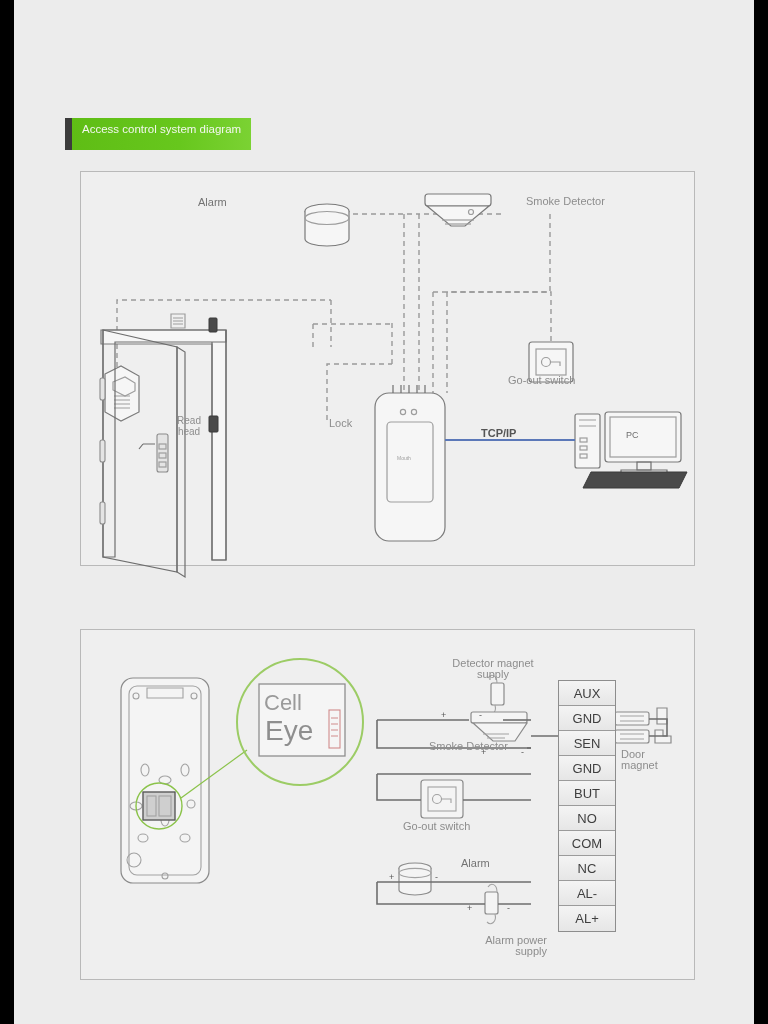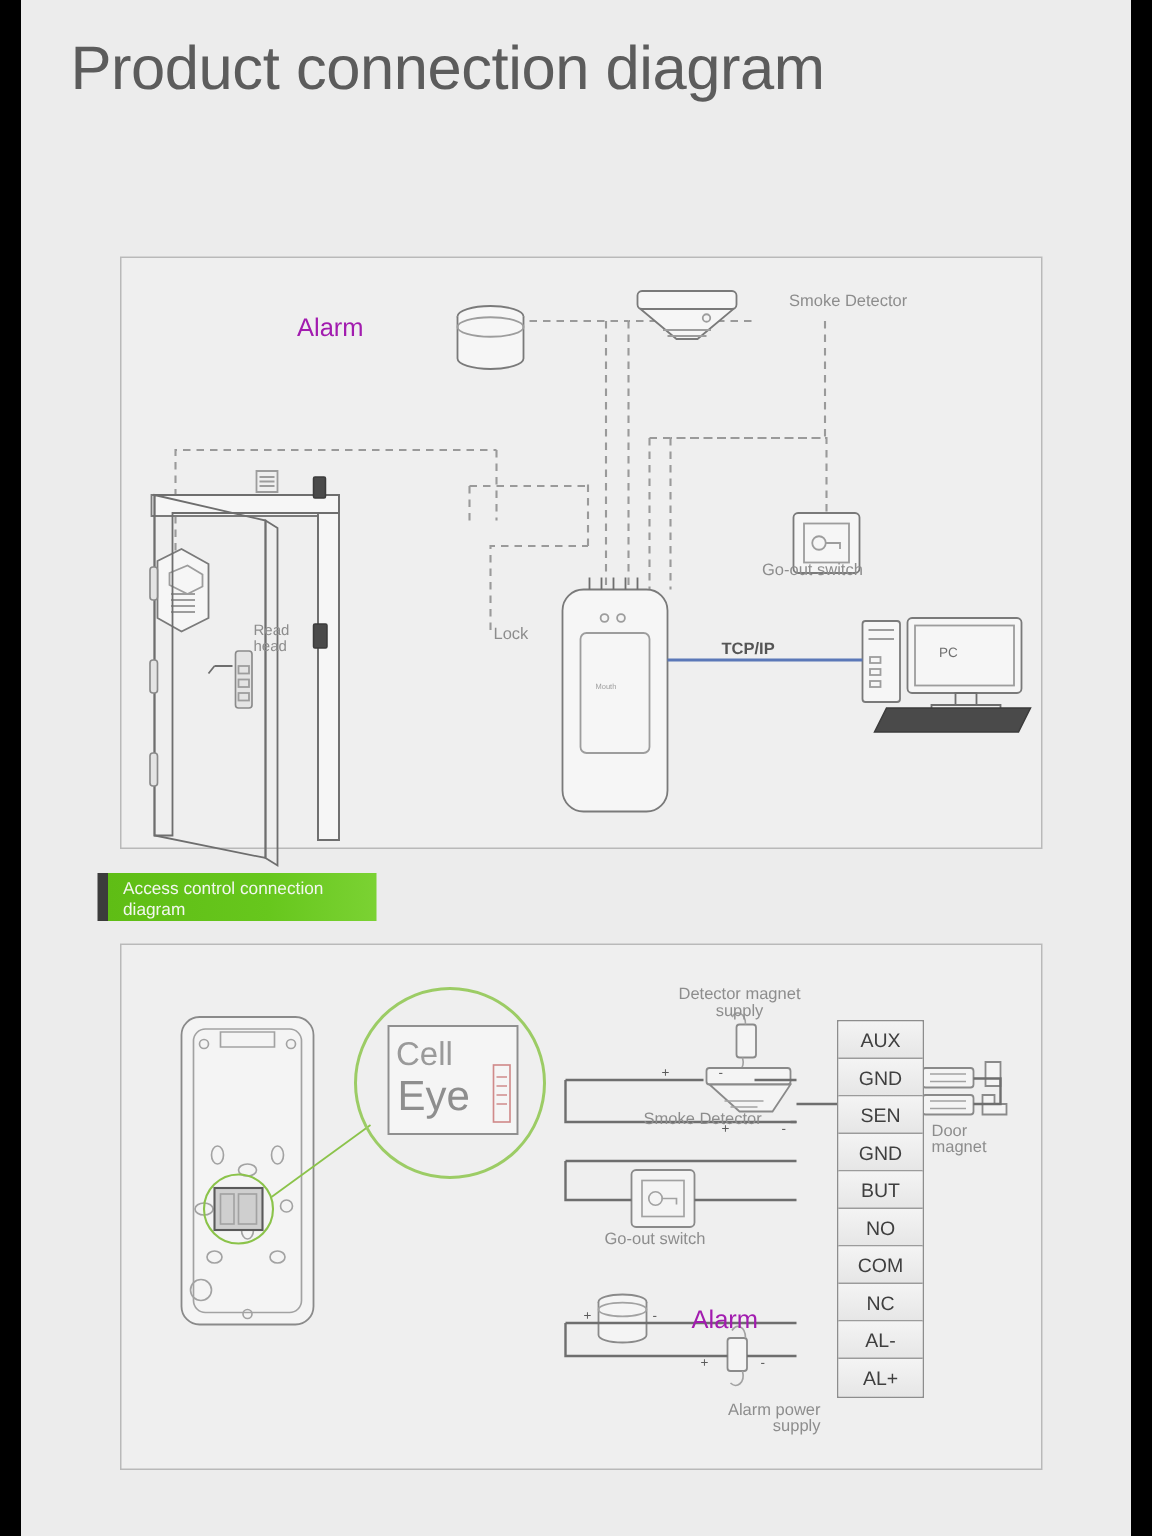--- a/index.html
+++ b/index.html
@@ -51,21 +51,21 @@
     border: 1px solid #b9b9b9;
     box-sizing: border-box;
   }
   .lbl {
     position: absolute;
     color: #8d8d8d;
     font-size: 10px;
     line-height: 11px;
     white-space: pre-line;
   }
-  .lbl.big   { font-size: 17px; color: #a21caf; margin-top: 16px; }
+  .lbl.big   { font-size: 11px; color: #737373; }
   .lbl.mid   { font-size: 11px; }
   .lbl.bold  { font-weight: bold; color: #555; font-size: 11px; }
 
   
   .terminals {
     position: absolute;
     width: 58px;
     border: 1px solid #8d8d8d;
     background: #eeeeee;
     box-sizing: border-box;
@@ -84,22 +84,24 @@
   .terminals .term:last-child { border-bottom: none; }
 
   
   svg { display: block; overflow: visible; }
 </style>
 </head>
 <body>
 
 <div id="page">
 
-  <div class="page-title">Product connection diagram</div>
-
+
+  <div class="badge" style="left:51px; top:118px; width:186px;">
+    <span class="badge-label">Access control system diagram</span>
+  </div>
 
   <div class="panel" style="left:66px; top:171px; width:615px; height:395px;">
 
     <svg width="613" height="393" viewBox="0 0 613 393">
       <defs>
         <style>
           .ln   { fill:none; stroke:#6e6e6e; stroke-width:1.2; }
           .lnl  { fill:none; stroke:#9d9d9d; stroke-width:1.2; }
           .dsh  { fill:none; stroke:#9a9a9a; stroke-width:1.4; stroke-dasharray:5,4; }
           .fl   { fill:#f6f6f6; stroke:#7a7a7a; stroke-width:1.2; }
@@ -207,32 +209,29 @@
         <path class="ln" d="M540,298 h46 v4 h-46 Z" fill="#e0e0e0"></path>
 
         <path class="fldk" d="M510,300 h96 l-8,16 h-96 Z" fill="#4d4d4d"></path>
       </g>
 
       <line x1="364" y1="268" x2="494" y2="268" stroke="#5b78b8" stroke-width="2"></line>
     </svg>
 
     <div class="lbl big" style="left:117px; top:25px;">Alarm</div>
     <div class="lbl mid" style="left:445px; top:24px;">Smoke Detector</div>
-    <div class="lbl" style="left:88px; top:243px; width:40px;">Read
+    <div class="lbl" style="left:88px; top:243px; text-align:center; width:40px;">Read
 head</div>
     <div class="lbl mid" style="left:248px; top:246px;">Lock</div>
     <div class="lbl mid" style="left:427px; top:203px;">Go-out switch</div>
     <div class="lbl bold" style="left:400px; top:256px;text-align:center;">TCP/IP</div>
     <div class="lbl" style="left:545px; top:258px; font-size:9px; color:#6f6f6f;">PC</div>
     <div class="lbl" style="left:316px; top:281px; font-size:5px; color:#a0a0a0;">Mouth</div>
   </div>
 
-  <div class="badge two-line" style="left:51px; top:582px; width:186px;">
-    <span class="badge-label">Access control connection diagram</span>
-  </div>
 
   <div class="panel" style="left:66px; top:629px; width:615px; height:351px;">
 
     <svg width="613" height="349" viewBox="0 0 613 349">
       <defs>
         <style>
           .c-ln  { fill:none; stroke:#6e6e6e; stroke-width:1.6; }
           .c-lnl { fill:none; stroke:#a2a2a2; stroke-width:1.1; }
           .c-fl  { fill:#f4f4f4; stroke:#8a8a8a; stroke-width:1.2; }
           .c-grn { fill:none; stroke:#8bc34a; stroke-width:1.4; }

